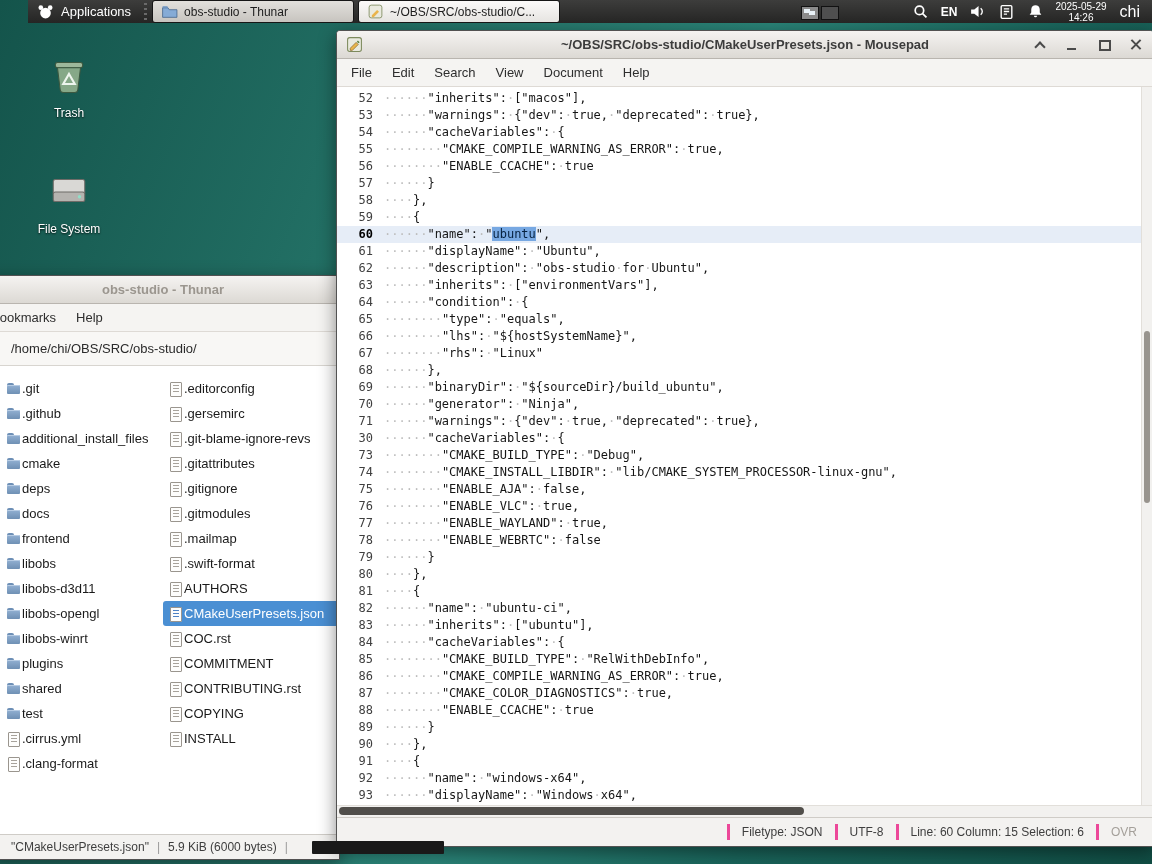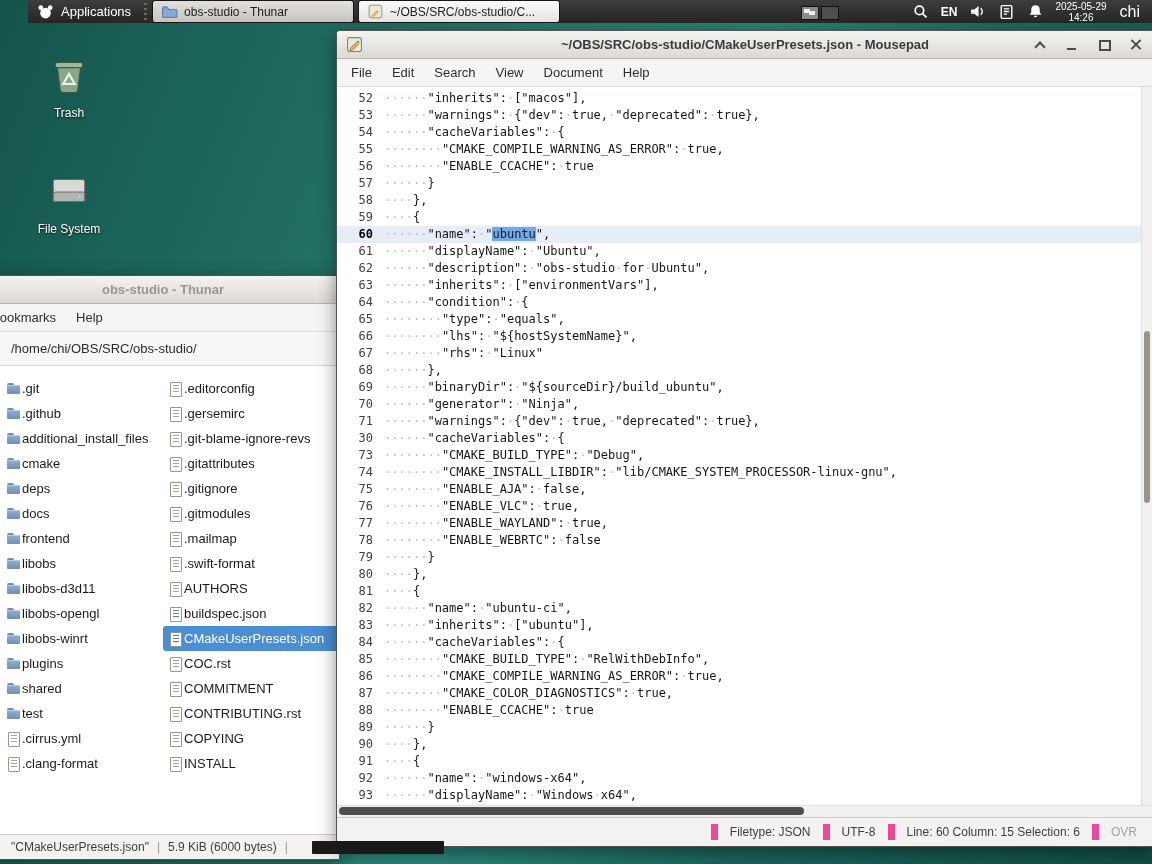--- a/index.html
+++ b/index.html
@@ -93,21 +93,21 @@
   .ltext{padding-left:5px;}
   .cline.cur{background:#e6edf7;}
   .cline.cur .lnum{font-weight:bold;color:#000;}
   .ws{color:#bdbdbd;}
   .seltext{background:#77a8e2;color:#06213f;}
   .vscroll{position:absolute;right:0;top:0;bottom:0;width:11px;background:#f2f1ef;border-left:1px solid #e2dfda;}
   .vthumb{position:absolute;left:2px;width:6px;top:34%;height:24%;border-radius:3px;background:#98948e;}
   .hscroll{height:11px;flex:none;background:#f2f1ef;border-top:1px solid #e2dfda;position:relative;}
   .hthumb{position:absolute;top:1px;left:2px;height:8px;width:57%;border-radius:4px;background:#504e4a;}
   #mousepad .statusbar{height:28px;justify-content:flex-end;}
-  .sb-item{padding:0 12px;border-left:7px solid #ec4899;height:16px;display:flex;align-items:center;}
+  .sb-item{padding:0 12px;border-left:3px solid #ec4899;height:16px;display:flex;align-items:center;}
   .sb-item.mode{color:#a4a09a;padding-right:16px;}
   
   #obscured{position:absolute;left:312px;top:841px;width:132px;height:13px;background:#191919;z-index:40;border-radius:1px;}
 </style>
 </head>
 <body>
 
 <div id="desktop">
   <div class="desk-icon" id="icon-trash">
     <span>
@@ -238,24 +238,20 @@
           <span class="ficon file"></span>
           <span class="flabel">.mailmap</span>
         </div>
         <div class="fitem">
           <span class="ficon file"></span>
           <span class="flabel">.swift-format</span>
         </div>
         <div class="fitem">
           <span class="ficon file"></span>
           <span class="flabel">AUTHORS</span>
-        </div>
-        <div class="fitem">
-          <span class="ficon json"></span>
-          <span class="flabel">buildspec.json</span>
         </div>
         <div class="fitem selected">
           <span class="ficon json"></span>
           <span class="flabel">CMakeUserPresets.json</span>
         </div>
         <div class="fitem">
           <span class="ficon file"></span>
           <span class="flabel">COC.rst</span>
         </div>
         <div class="fitem">

